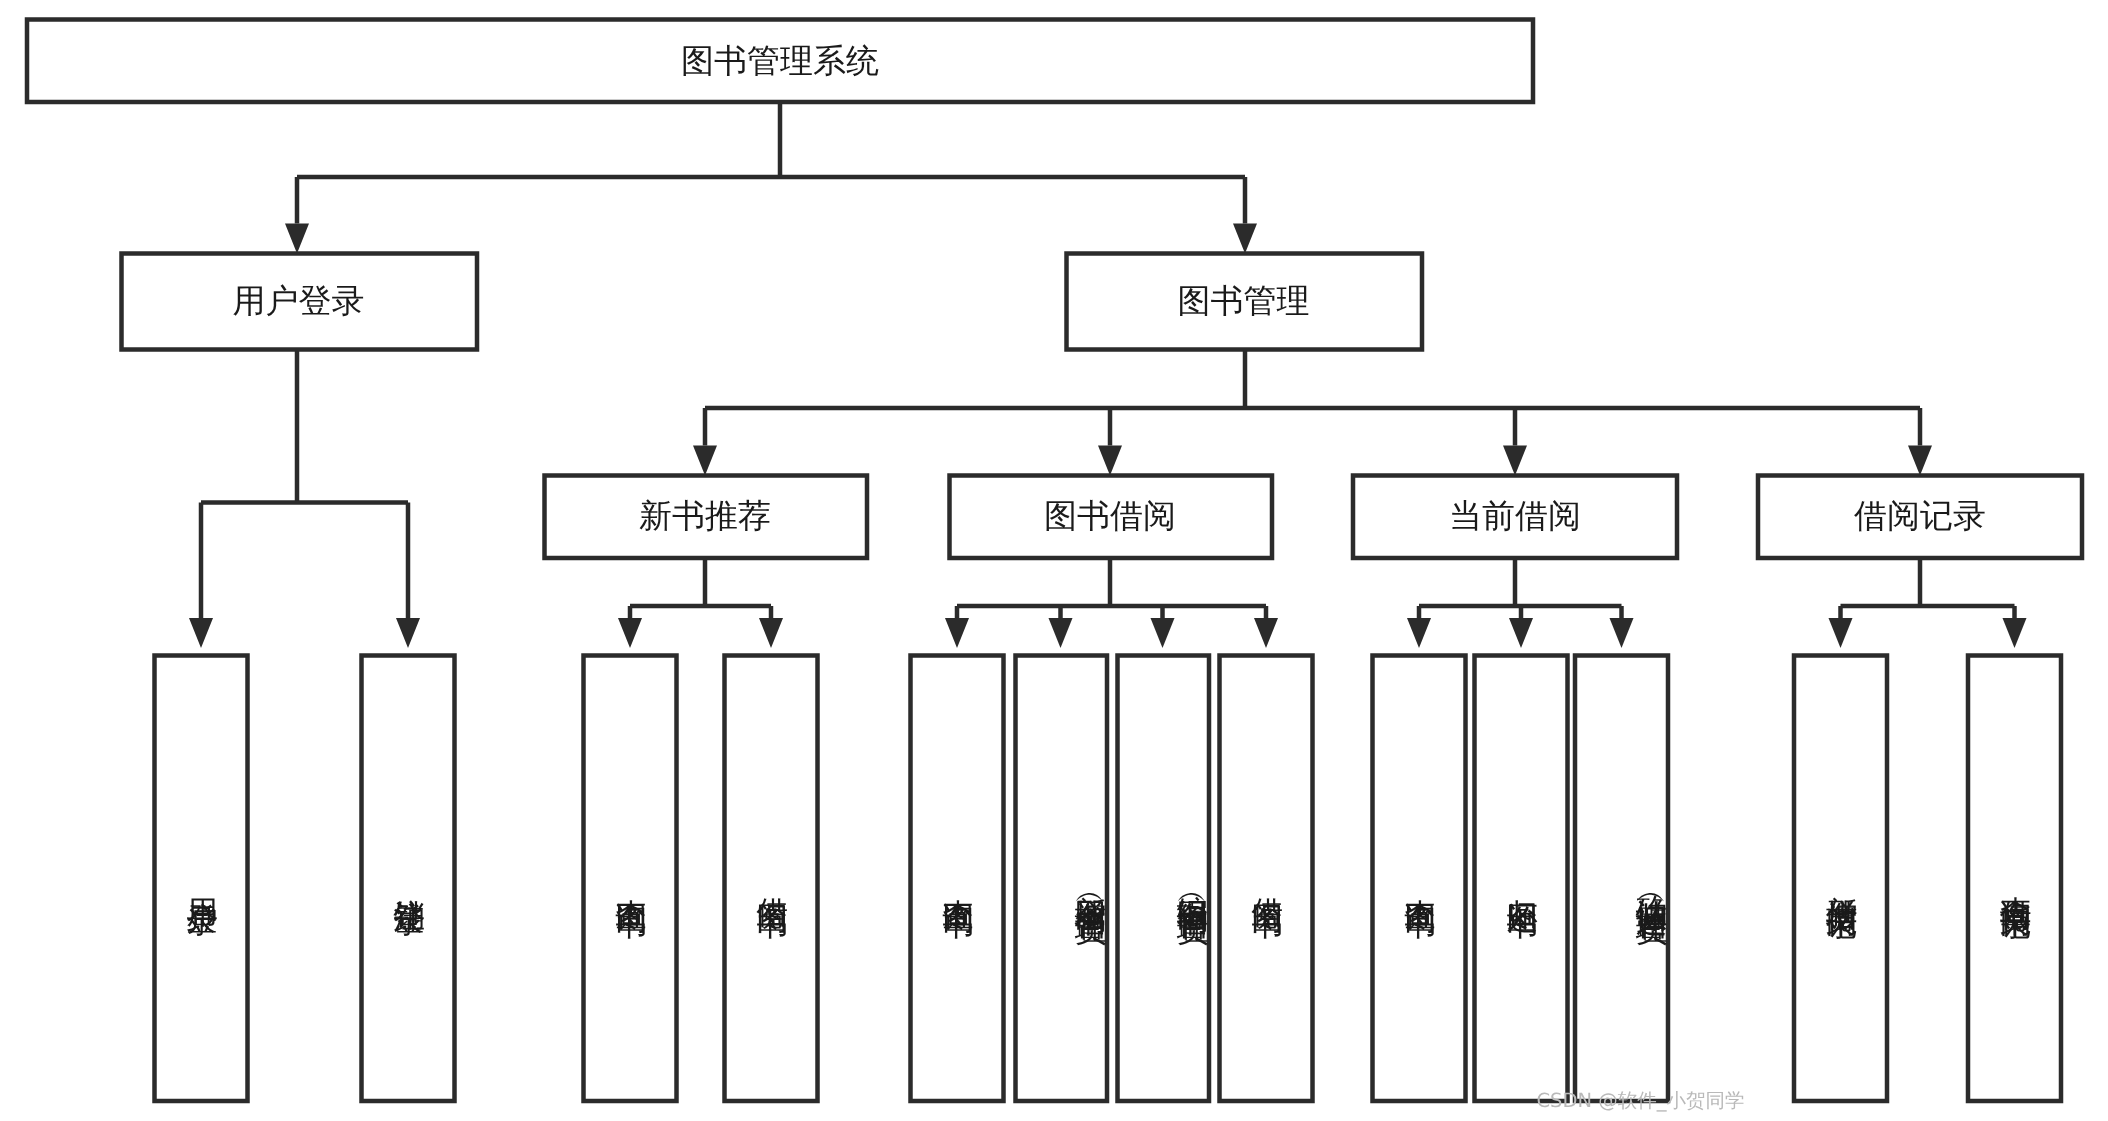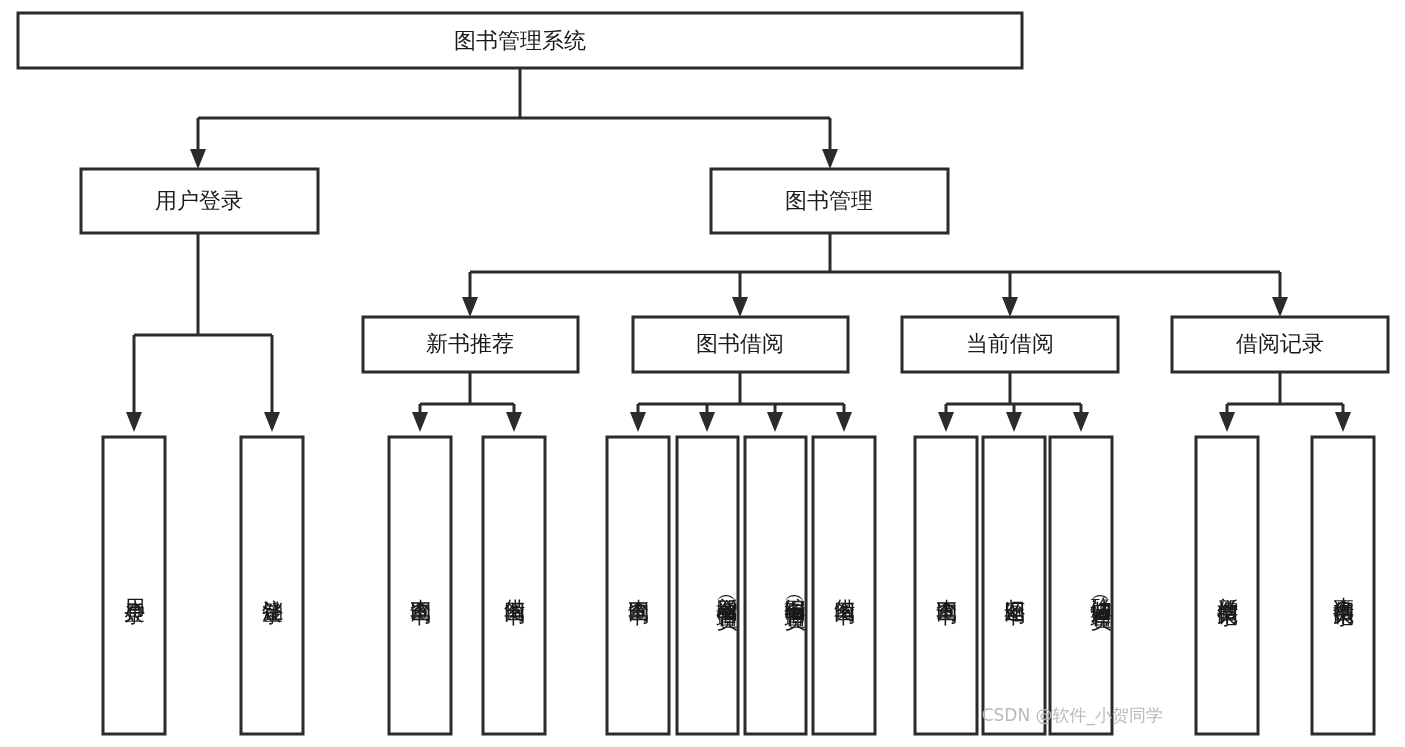--- a/index.html
+++ b/index.html
@@ -61,23 +61,23 @@
     display: flex;
     align-items: center;
     justify-content: center;
     text-align: center;
     white-space: nowrap;
     pointer-events: none;
   }
   .watermark {
     position: absolute;
     right: 8px;
-    bottom: 20px;
-    font-family: "DejaVu Sans", "Liberation Sans", sans-serif;
-    font-size: 17px;
+    bottom: 4px;
+    font-family: "DejaVu Sans", "Liberation Sans", sans-serif;
+    font-size: 13px;
     color: #b9b9b9;
     white-space: nowrap;
   }
 </style>
 </head>
 <body>
 
 <div id="diagram-root">
 
   <svg id="tree-svg" viewBox="0 0 1405 747">

